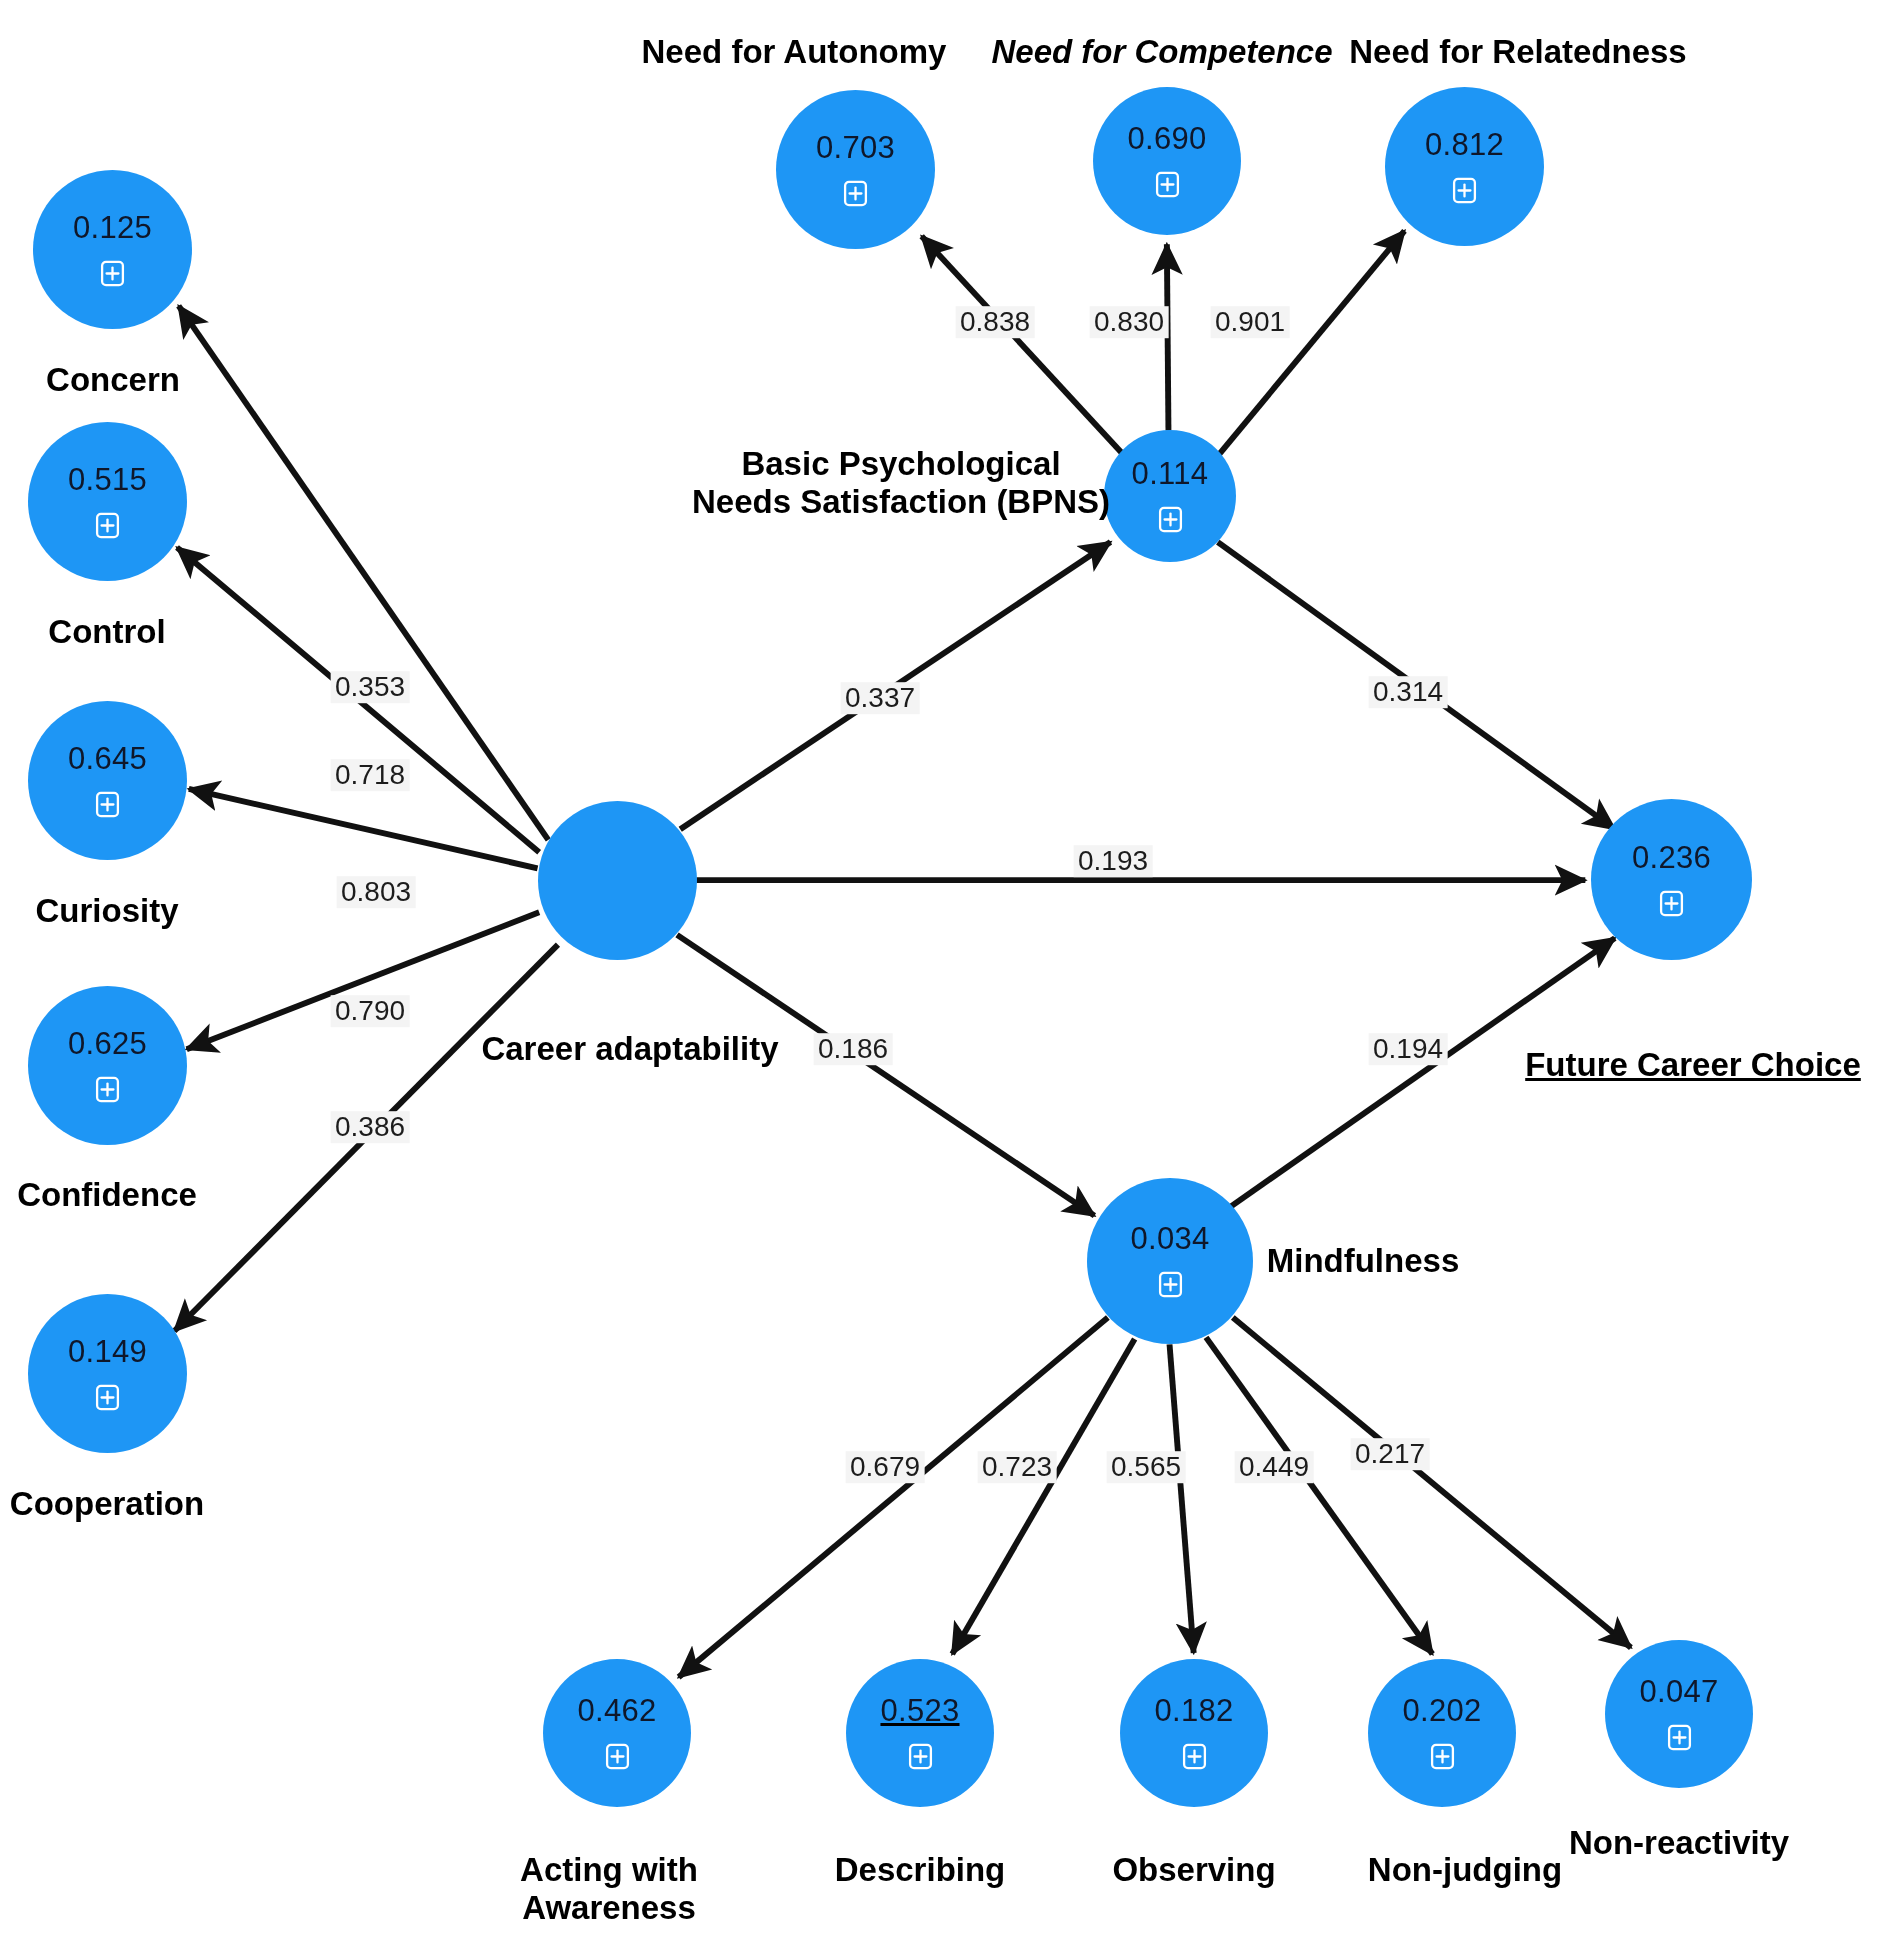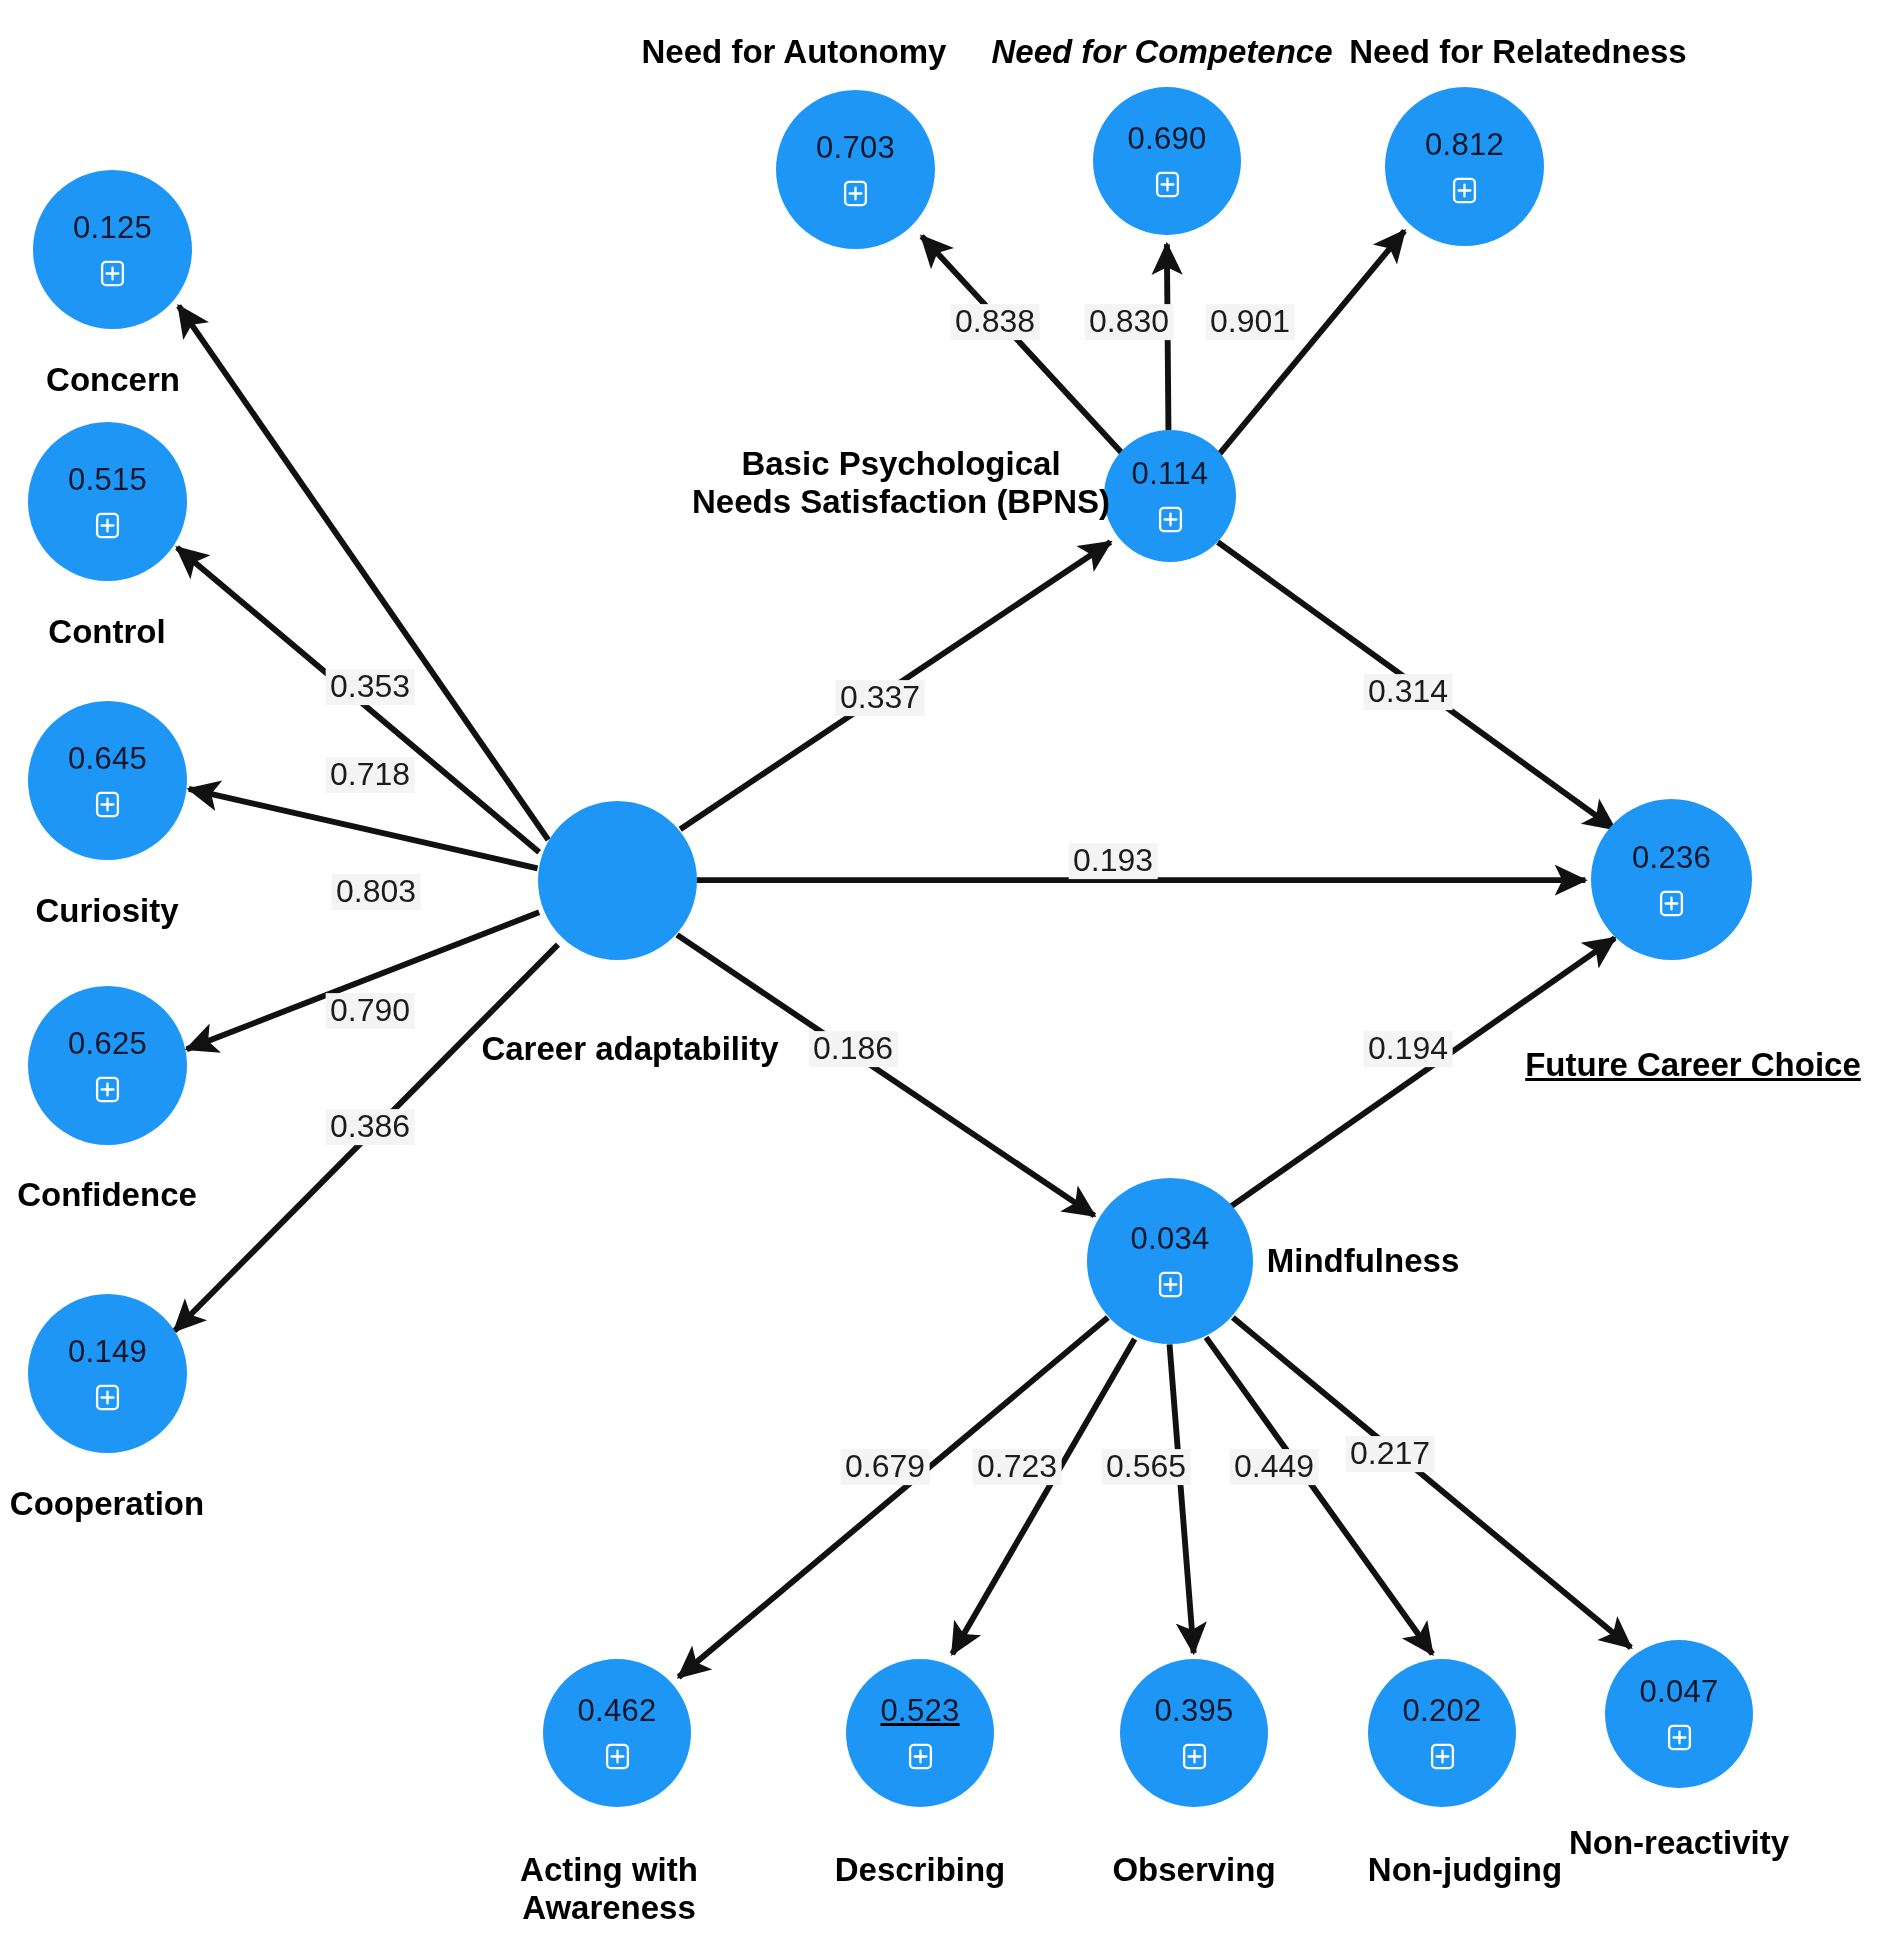--- a/index.html
+++ b/index.html
@@ -59,21 +59,21 @@
     color: #000000;
     font-size: 33px;
     font-weight: bold;
     line-height: 1.15;
     white-space: pre;
     text-align: center;
   }
   .edge-label {
     position: absolute;
     color: #1c1c1c;
-    font-size: 32px;
+    font-size: 28px;
     font-weight: 400;
     background: #f4f4f4;
     padding: 1.1px 4.3px;
     white-space: nowrap;
     line-height: 1.05;
   }
 </style>
 </head>
 <body>
 
@@ -207,21 +207,21 @@
       </div>
       <div class="node" style="left: 846px; top: 1659px; width: 148px; height: 148px; background: rgb(30, 150, 245); text-decoration: underline;">
         <div class="node-value">0.523</div>
         <span class="node-icon"><svg viewBox="0 0 24 24" width="29" height="29" aria-hidden="true">
             <rect x="3.4" y="2.4" width="17.2" height="19.2" rx="3.2" ry="3.2" fill="none" stroke="#ffffff" stroke-width="1.9"></rect>
             <line x1="12" y1="7.1" x2="12" y2="16.9" stroke="#ffffff" stroke-width="1.9" stroke-linecap="round"></line>
             <line x1="7.1" y1="12" x2="16.9" y2="12" stroke="#ffffff" stroke-width="1.9" stroke-linecap="round"></line>
           </svg></span>
       </div>
       <div class="node" style="left: 1120px; top: 1659px; width: 148px; height: 148px; background: rgb(30, 150, 245);">
-        <div class="node-value">0.395</div>
+        <div class="node-value">0.182</div>
         <span class="node-icon"><svg viewBox="0 0 24 24" width="29" height="29" aria-hidden="true">
             <rect x="3.4" y="2.4" width="17.2" height="19.2" rx="3.2" ry="3.2" fill="none" stroke="#ffffff" stroke-width="1.9"></rect>
             <line x1="12" y1="7.1" x2="12" y2="16.9" stroke="#ffffff" stroke-width="1.9" stroke-linecap="round"></line>
             <line x1="7.1" y1="12" x2="16.9" y2="12" stroke="#ffffff" stroke-width="1.9" stroke-linecap="round"></line>
           </svg></span>
       </div>
       <div class="node" style="left: 1368px; top: 1659px; width: 148px; height: 148px; background: rgb(30, 150, 245);">
         <div class="node-value">0.202</div>
         <span class="node-icon"><svg viewBox="0 0 24 24" width="29" height="29" aria-hidden="true">
             <rect x="3.4" y="2.4" width="17.2" height="19.2" rx="3.2" ry="3.2" fill="none" stroke="#ffffff" stroke-width="1.9"></rect>

